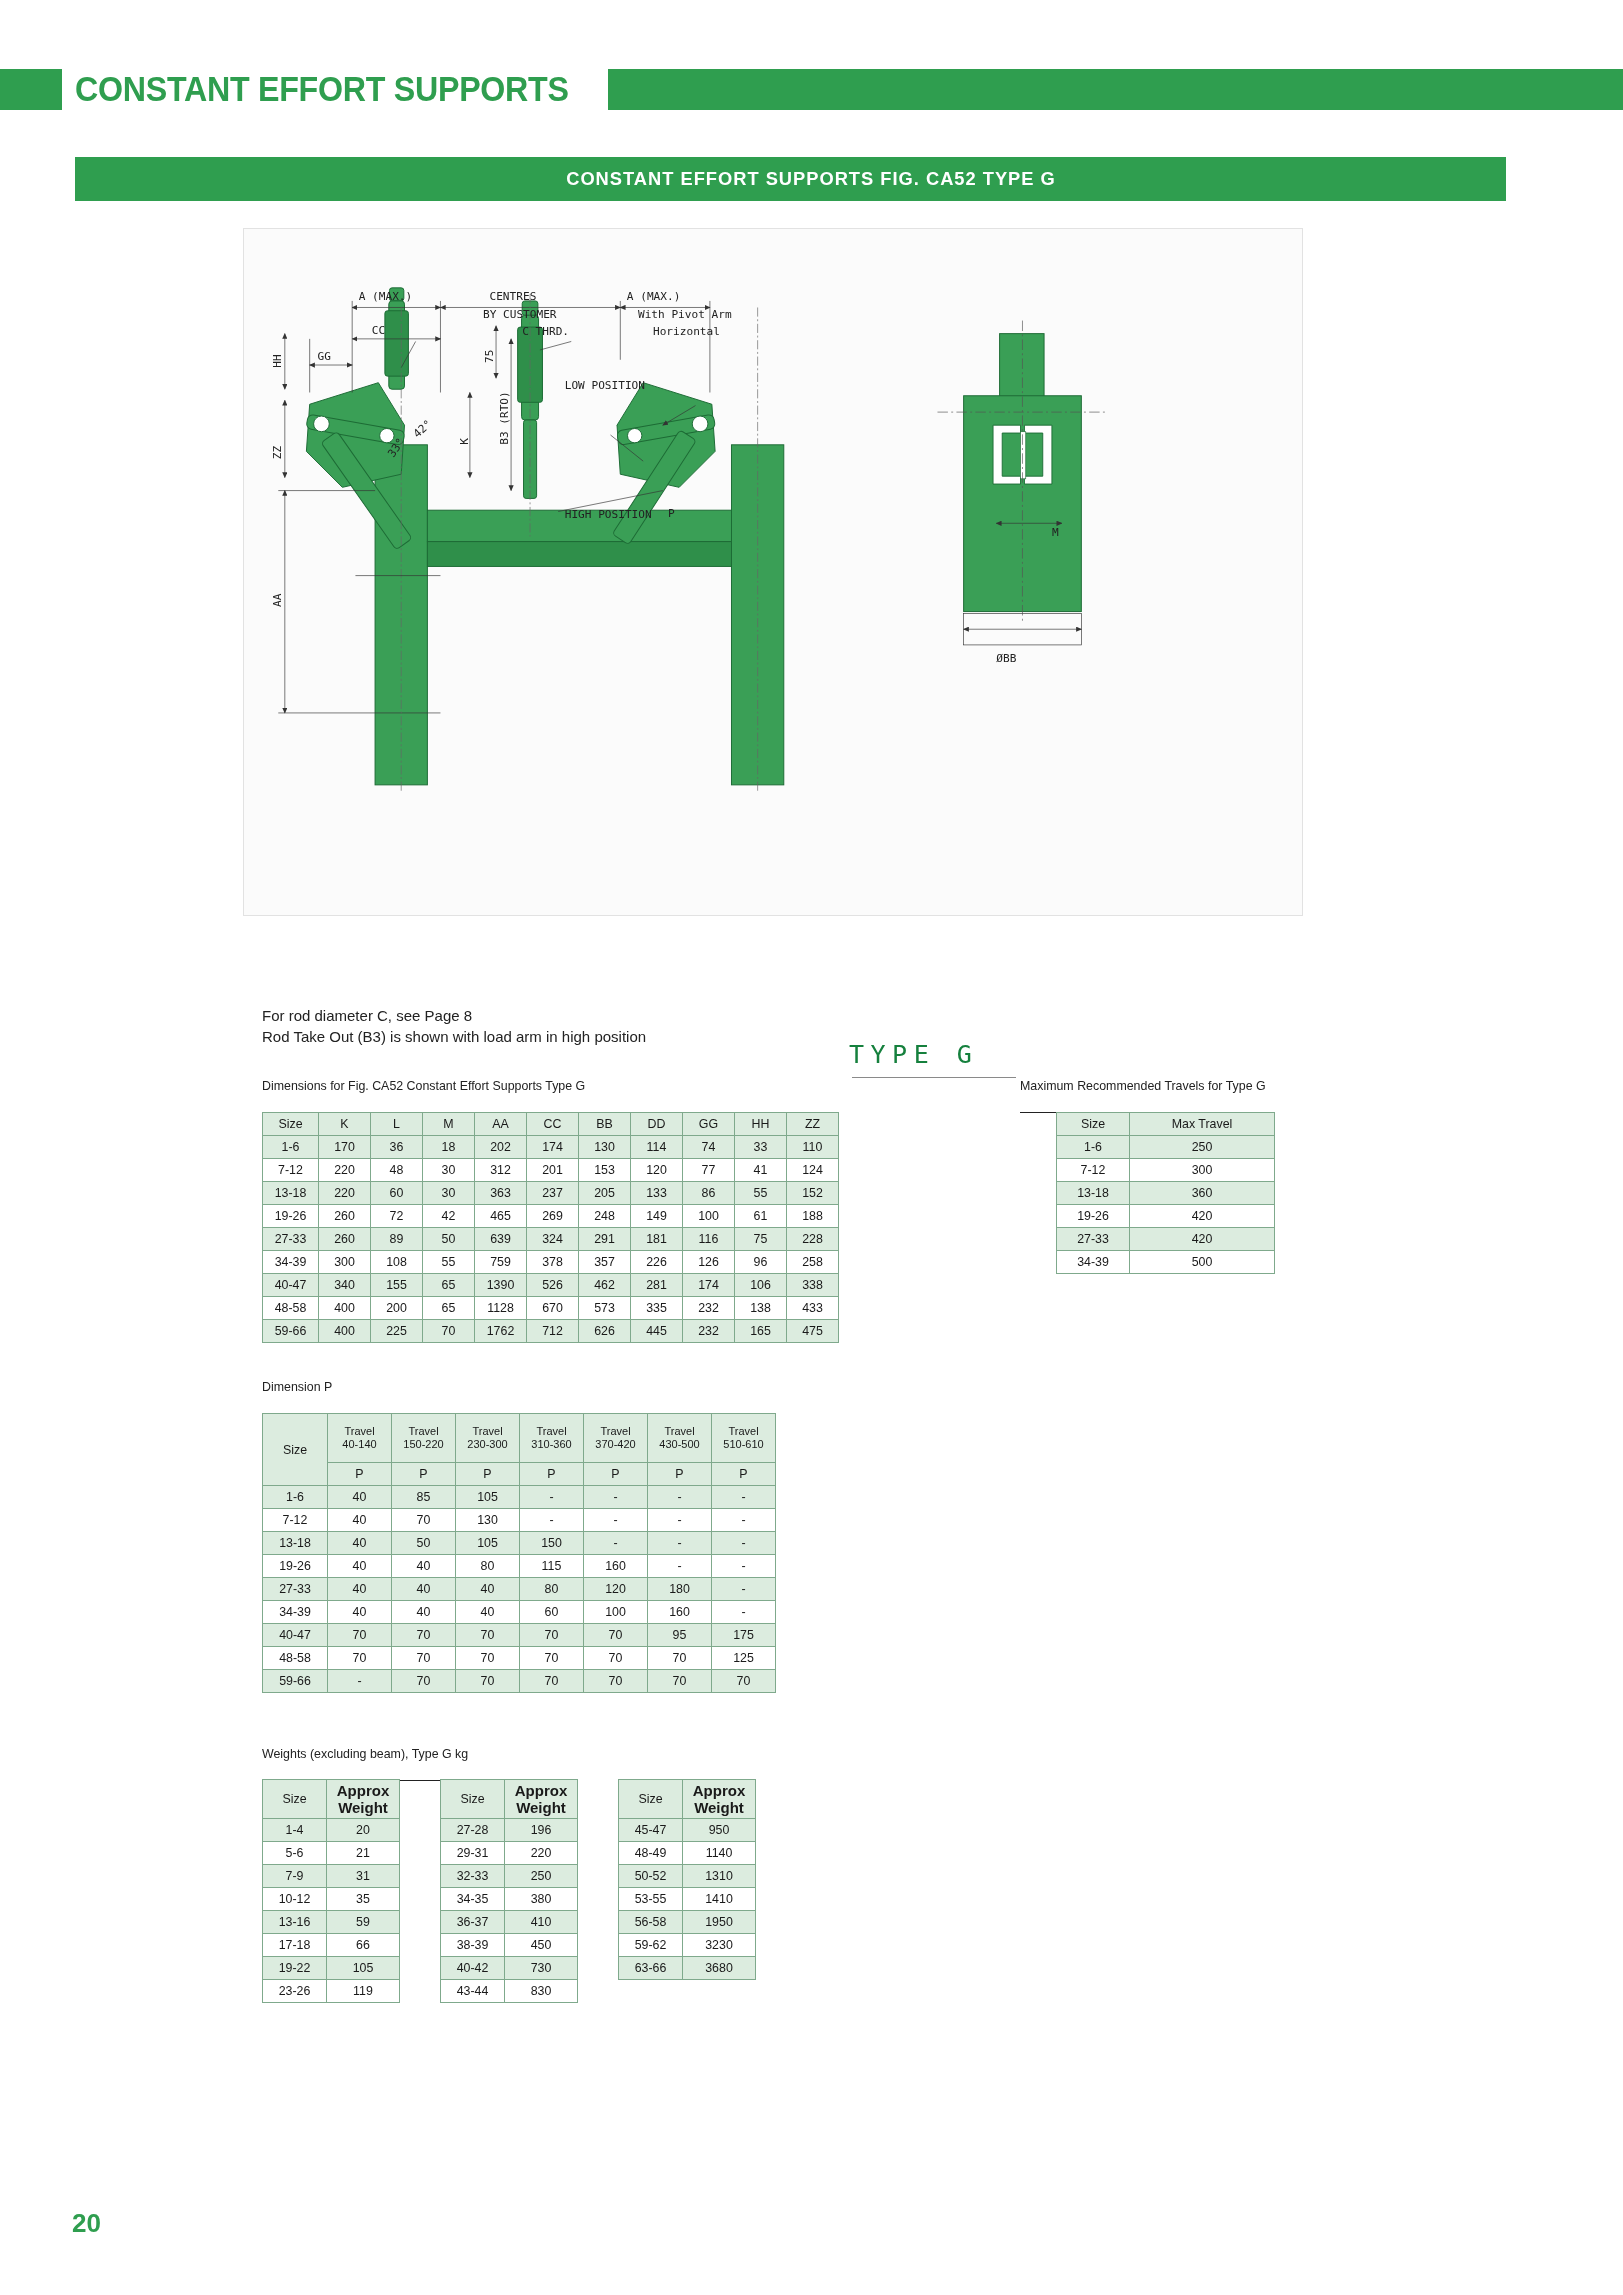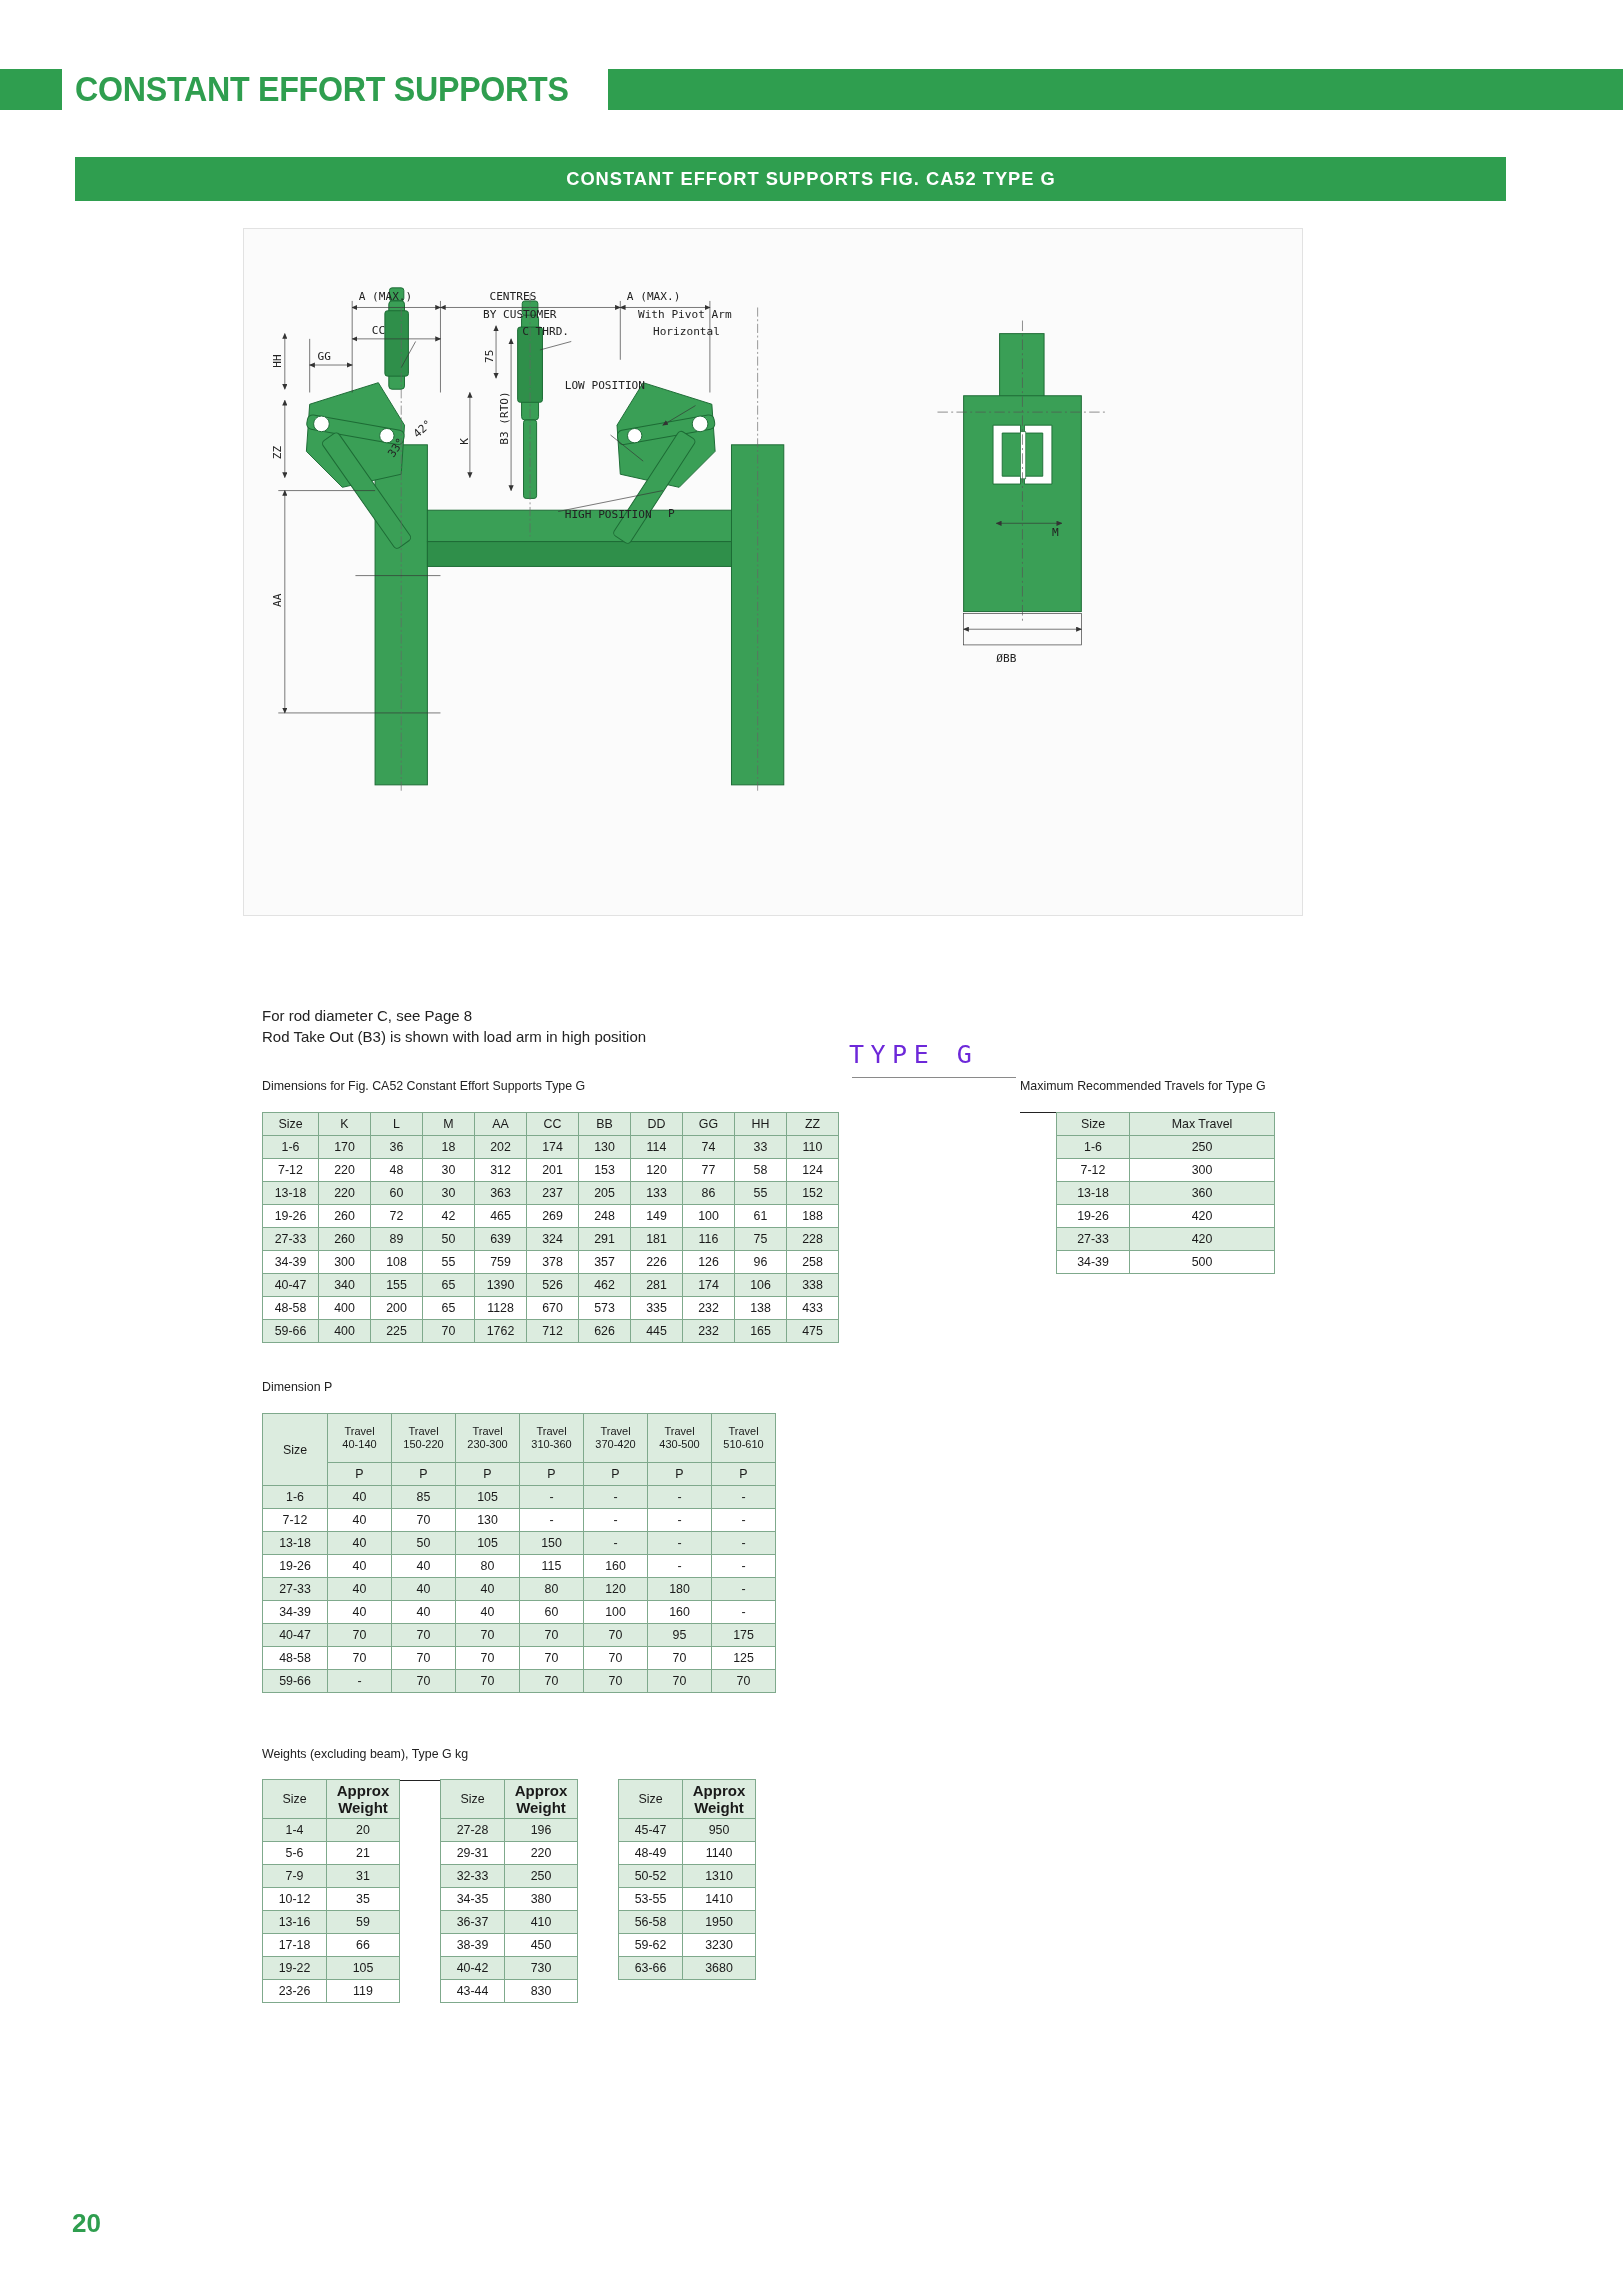--- a/index.html
+++ b/index.html
@@ -47,21 +47,21 @@
   }
 
   
   .figbox {
     position:absolute; left:243px; top:228px; width:1058px; height:686px;
     background:#fbfbfb; border:0.7px solid #e2e2e2;
   }
   .fig-svg { position:absolute; left:0; top:0; }
   .fig-caption {
     position:absolute; left:605px; top:811px;
-    font-size:25px; letter-spacing:6.5px; color:#6d28d9;
+    font-size:25px; letter-spacing:6.5px; color:#15803d;
     font-family:"DejaVu Sans Mono", monospace;
   }
   .fig-caption-underline {
     position:absolute; left:608px; top:848px; width:164px; height:1.3px;
     background:#8a8a8a;
   }
 
   
   .note {
     position:absolute; font-size:15px; color:#222;
@@ -337,21 +337,21 @@
         <tr>
           <td class="c-size">7-12</td>
           <td>220</td>
           <td>48</td>
           <td>30</td>
           <td>312</td>
           <td>201</td>
           <td>153</td>
           <td>120</td>
           <td>77</td>
-          <td>58</td>
+          <td>41</td>
           <td>124</td>
         </tr>
         <tr class="alt">
           <td class="c-size">13-18</td>
           <td>220</td>
           <td>60</td>
           <td>30</td>
           <td>363</td>
           <td>237</td>
           <td>205</td>

